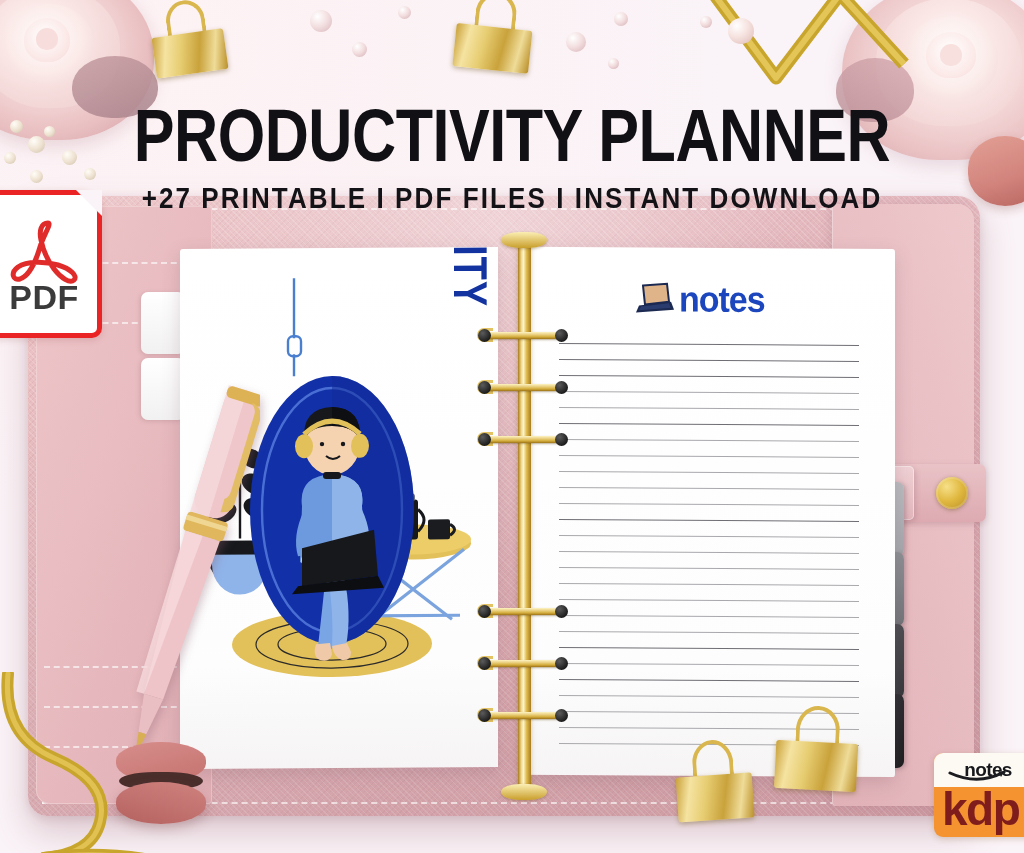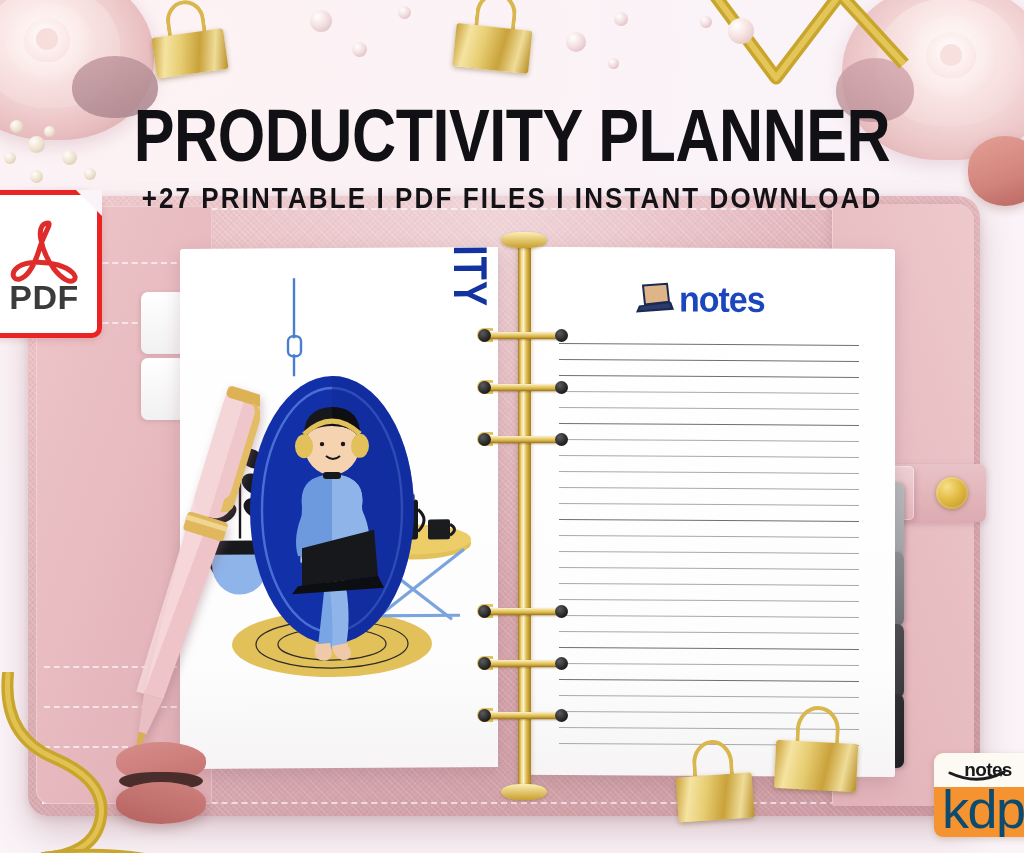--- a/index.html
+++ b/index.html
@@ -90,21 +90,21 @@
     font-size:19px; font-weight:bold; color:#17181b;
     letter-spacing:-0.6px; line-height:1;
     margin-top:-2px;
   }
   .kdp-smile { position:absolute; left:14px; bottom:4px; }
   .kdp-bottom {
     height:50px; display:flex; align-items:center;
     padding-left:8px;
   }
   .kdp-word {
-    font-size:54px; font-weight:normal; color:#0c4a6e;
+    font-size:46px; font-weight:bold; color:#7f1d1d;
     letter-spacing:-1.5px; line-height:1; margin-top:-6px;
   }
 
   
   .binder {
     position:absolute; left:28px; top:196px;
     width:952px; height:620px;
     z-index:10;
   }
   .leather {

